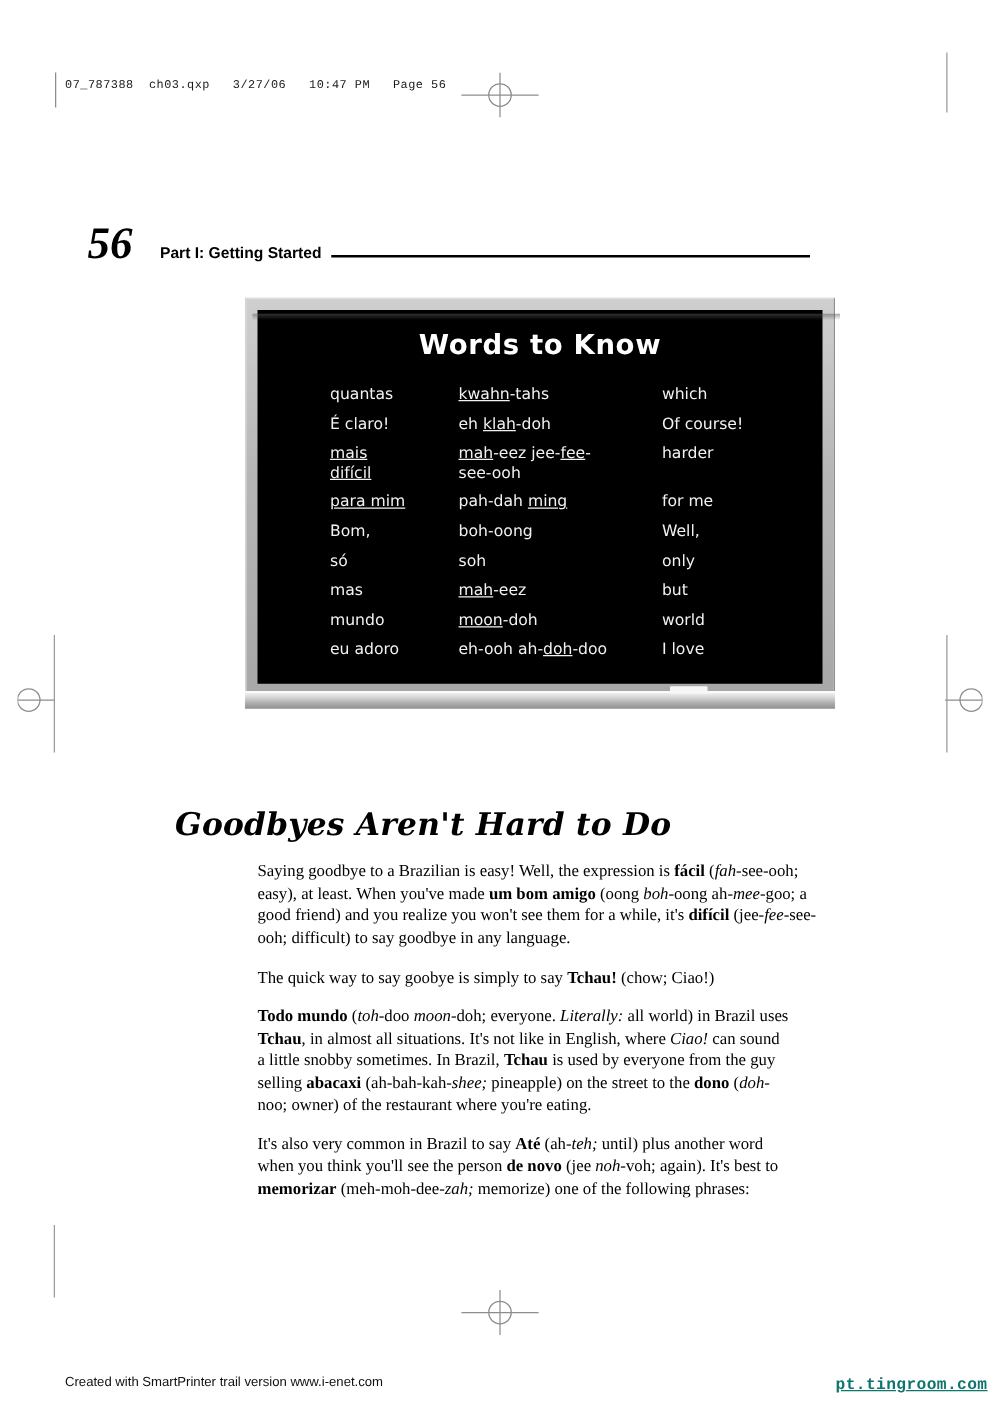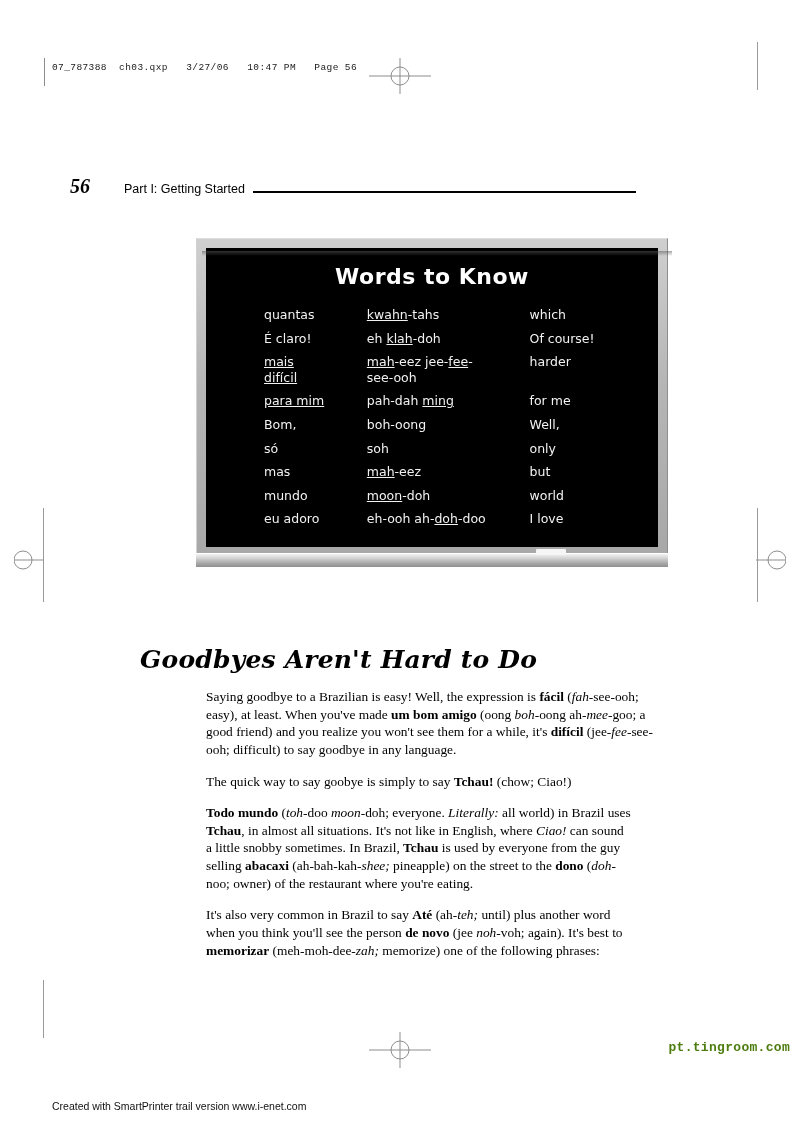--- a/index.html
+++ b/index.html
@@ -53,32 +53,31 @@
     left: 70px;
     top: 176px;
     width: 600px;
     display: flex;
     align-items: baseline;
   }
   .folio {
     font-family: "Liberation Serif", serif;
     font-style: italic;
     font-weight: bold;
-    font-size: 20px;
+    font-size: 36px;
     color: #000;
     line-height: 1;
     margin-right: 22px;
   }
   .running-title {
     font-family: "Liberation Sans", sans-serif;
-    font-weight: normal;
+    font-weight: bold;
     font-size: 12.5px;
     color: #000;
     white-space: nowrap;
-    margin-left: 12px;
   }
   .head-rule {
     flex: 1;
     height: 1.6px;
     background: #000;
     margin-left: 8px;
     margin-bottom: 2px;
     max-width: 383px;
   }
 
@@ -194,26 +193,27 @@
     position: absolute;
     left: 52px;
     top: 1100px;
     font-family: Liberation Sans, sans-serif;
     font-size: 10.5px;
     color: #111;
   }
   .footer-right {
     position: absolute;
     right: 10px;
-    top: 1040px;
+    top: 1100px;
     font-family: "Liberation Mono", monospace;
     font-size: 13px;
     font-weight: bold;
-    color: #4d7c0f;
+    color: #0f766e;
     letter-spacing: 0.3px;
+    text-decoration: underline;
   }
 </style>
 </head>
 <body>
 
 <div class="slug-bar"></div>
 <div class="slug">07_787388  ch03.qxp   3/27/06   10:47 PM   Page 56</div>
 
 <div class="reg-mark" style="left:369px; top:58px;">
   <svg width="62" height="36" viewBox="0 0 62 36">

